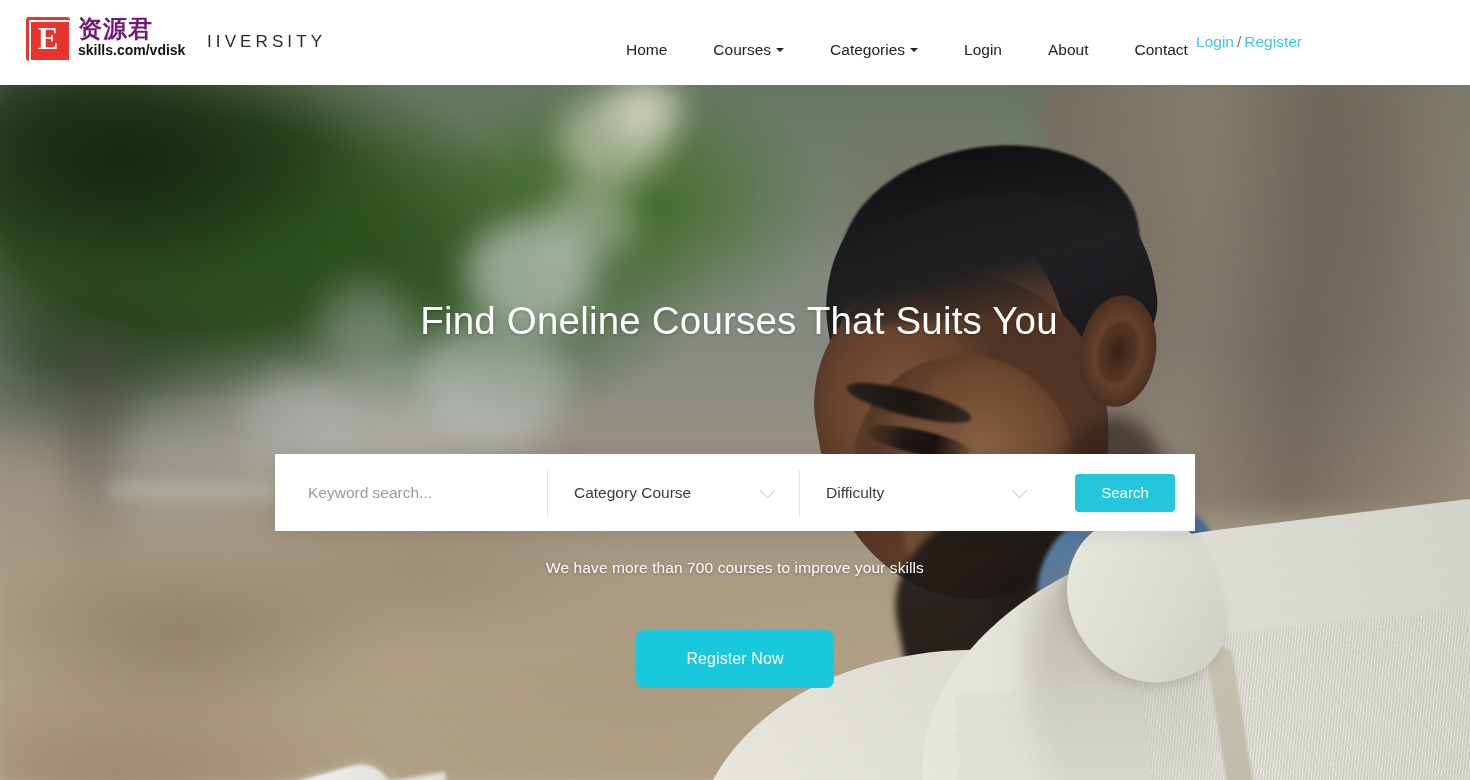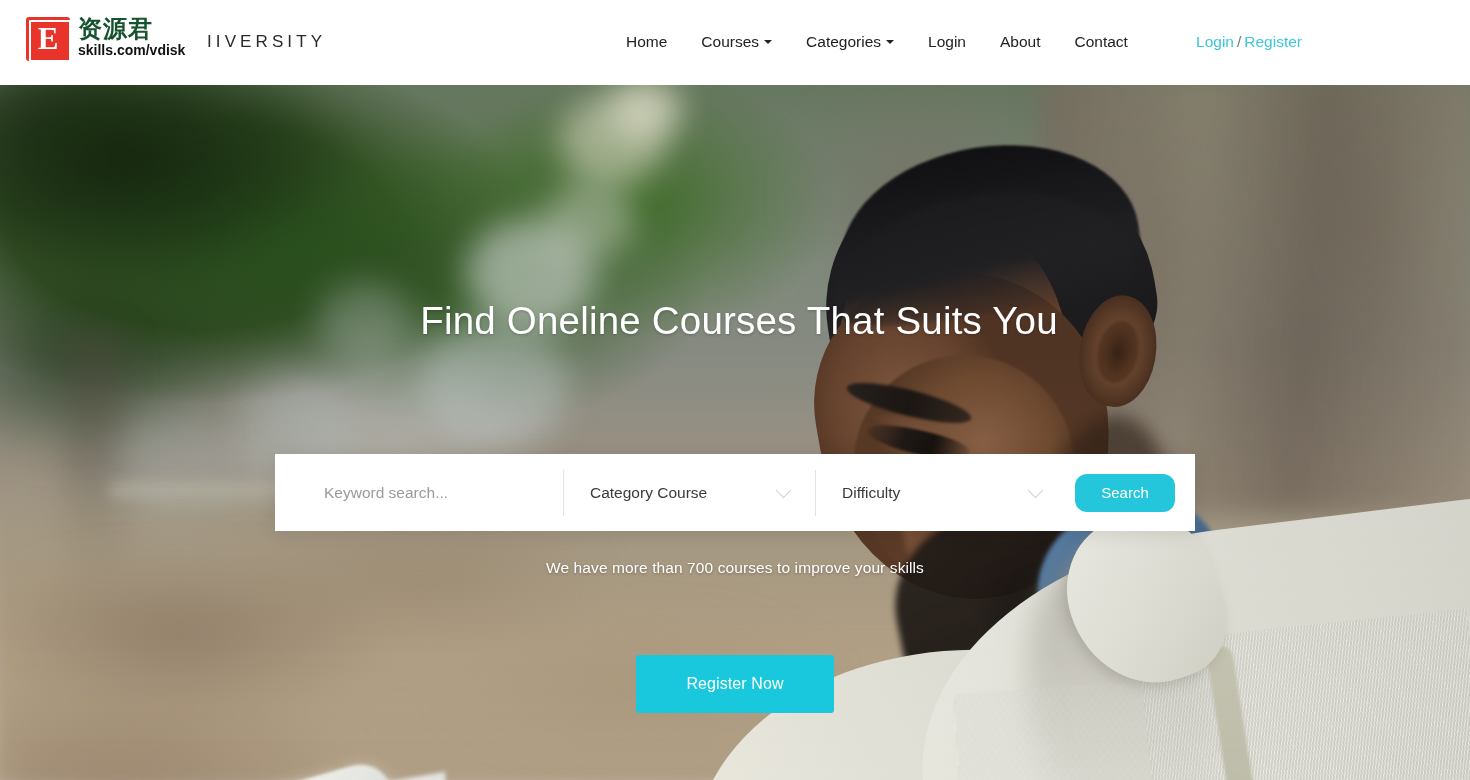--- a/index.html
+++ b/index.html
@@ -30,36 +30,36 @@
     width:38px; height:38px; border:2px solid #ffffff; border-radius:1px;
   }
   .logo-E{
     position:relative; color:#ffffff; font-family:"Liberation Serif", serif;
     font-size:31px; font-weight:700; line-height:1; letter-spacing:0;
     margin-top:-1px;
   }
   .brand-text{ margin-left:8px; display:flex; flex-direction:column; }
   .brand-cn{
     font-family:"DejaVu Sans", sans-serif;
-    font-size:24px; font-weight:700; color:#14532d; line-height:1.04;
+    font-size:24px; font-weight:700; color:#701a75; line-height:1.04;
     letter-spacing:1px;
   }
   .brand-url{
     font-size:14px; font-weight:700; color:#111; line-height:1.1;
     margin-top:1px; font-family:"Liberation Sans", sans-serif;
   }
   .brand-word{
     position:absolute; left:207px; top:32px;
     font-size:17px; letter-spacing:4.1px; color:#2a2a2a; font-weight:400;
     white-space:nowrap;
   }
 
   .nav{
-    position:absolute; left:626px; top:32px;
-    display:flex; align-items:center; gap:0px;
+    position:absolute; left:626px; top:40px;
+    display:flex; align-items:center; gap:12px;
     white-space:nowrap;
   }
   .nav a{
     color:#222; text-decoration:none; font-size:15.5px; line-height:20px;
     padding:0 0; margin-right:34px; display:inline-flex; align-items:center;
   }
   .nav a:last-child{ margin-right:0; }
   .caret{
     display:inline-block; width:0; height:0; margin-left:5px;
     border-left:4px solid transparent; border-right:4px solid transparent;
@@ -351,53 +351,53 @@
 
   .search-panel{
     position:absolute; left:275px; top:369px; width:920px; height:77px;
     background:#ffffff;
     display:flex; align-items:center;
     box-shadow:0 2px 18px rgba(0,0,0,.10);
   }
   .sp-field{
     position:relative; height:46px; display:flex; align-items:center;
   }
-  .sp-keyword{ width:272px; padding-left:33px;margin-left:16px; }
+  .sp-keyword{ width:272px; padding-left:33px; }
   .sp-keyword input{
     border:0; outline:0; width:100%; background:transparent;
     font-family:"Liberation Sans", sans-serif; font-size:15.5px; color:#3a3a3a;
   }
   .sp-keyword input::placeholder{ color:#9a9a9a; opacity:1; }
   .divider{ width:1px; height:46px; background:#e3e3e3; }
   .sp-select{
     width:251px; padding-left:26px; padding-right:26px;
     justify-content:space-between; cursor:pointer;gap:19px;
   }
   .sp-select .lbl{ font-size:15.5px; color:#3b3b3b; }
   .chev{
     width:11px; height:11px; border-right:1.6px solid #cfcfcf;
     border-bottom:1.6px solid #cfcfcf; transform:rotate(45deg);
     margin-top:-5px; flex:none;
   }
   .search-btn{
     margin-left:auto; margin-right:20px;
-    width:100px; height:38px; border:0; border-radius:12px;
+    width:100px; height:38px; border:0; border-radius:4px;
     background:#23c6da; color:#ffffff; font-size:15px;
     font-family:"Liberation Sans", sans-serif; cursor:pointer;
     display:flex; align-items:center; justify-content:center;
   }
 
   .hero-sub{
     position:absolute; left:0; right:0; top:474px;
     text-align:center; color:#ffffff; font-size:15.5px; font-weight:400;
     letter-spacing:.1px; text-shadow:0 1px 3px rgba(0,0,0,.3);
   }
   .register-btn{
-    position:absolute; left:636px; top:570px; width:198px; height:58px;
-    background:#19c8dd; color:#ffffff; border:0; border-radius:3px;
+    position:absolute; left:636px; top:545px; width:198px; height:58px;
+    background:#19c8dd; color:#ffffff; border:0; border-radius:8px;
     font-size:16px; font-family:"Liberation Sans", sans-serif;
     cursor:pointer; letter-spacing:.1px;
     display:flex; align-items:center; justify-content:center;
   }
 </style>
 </head>
 <body>
 
 <div class="header">
 

